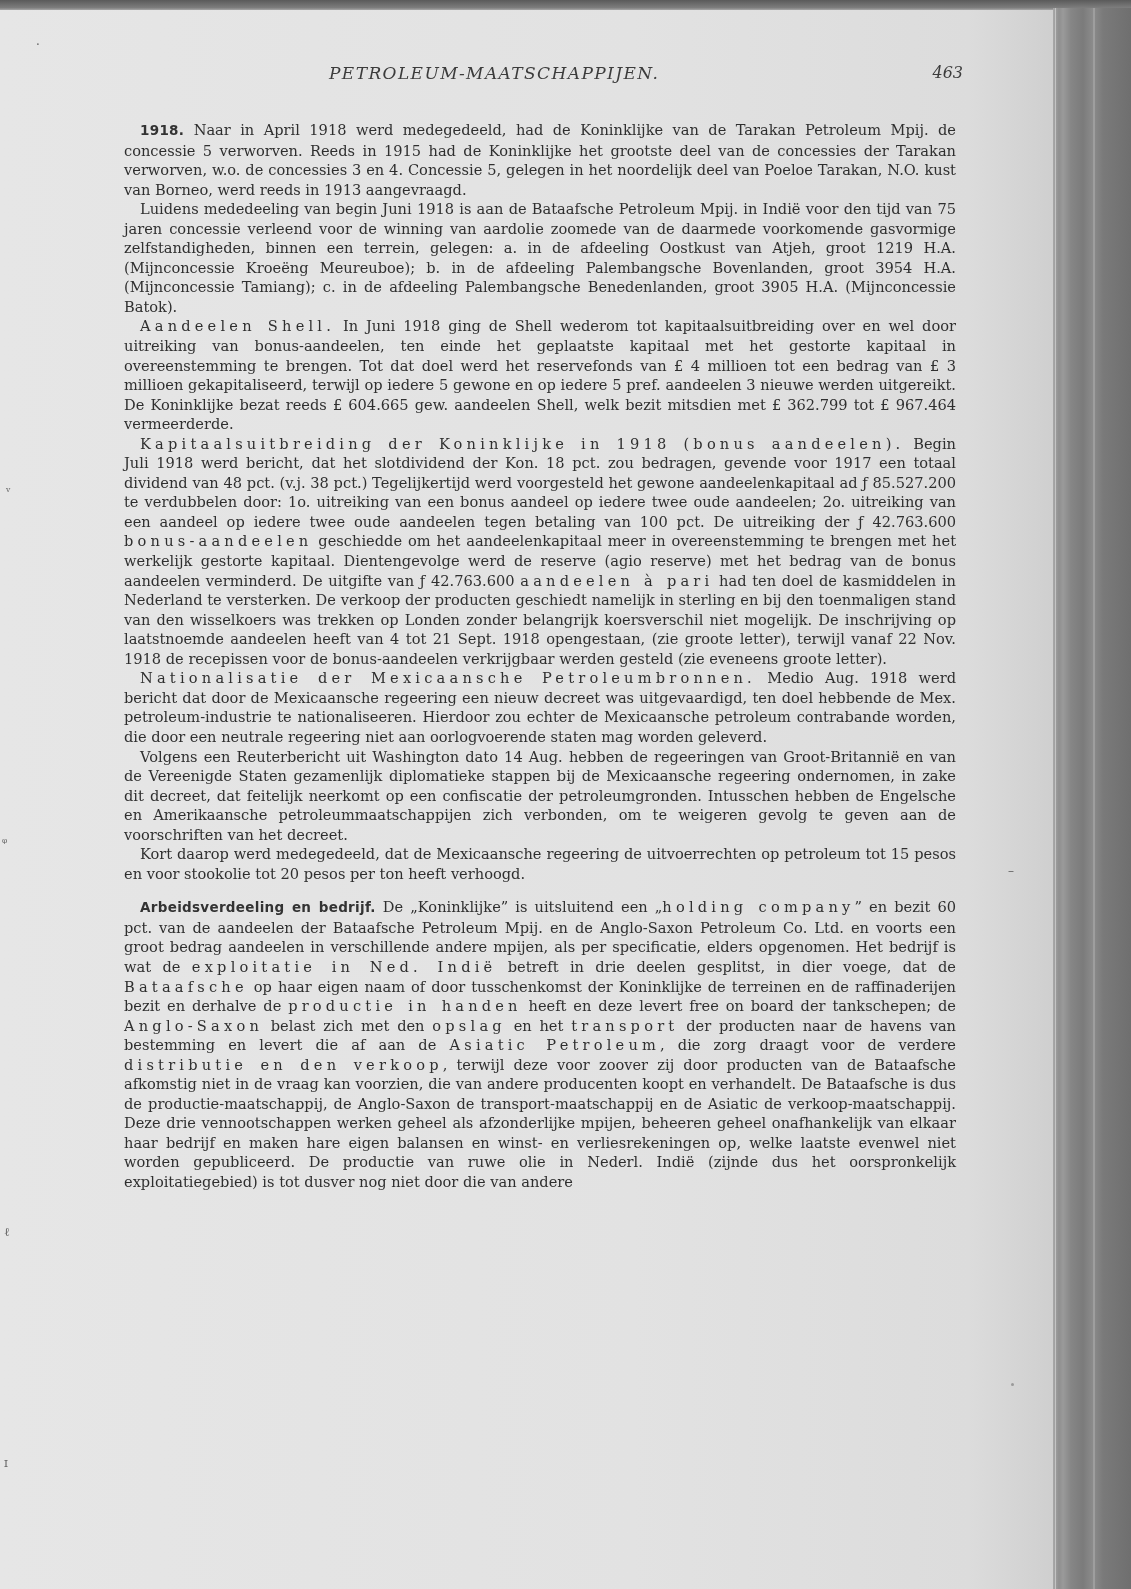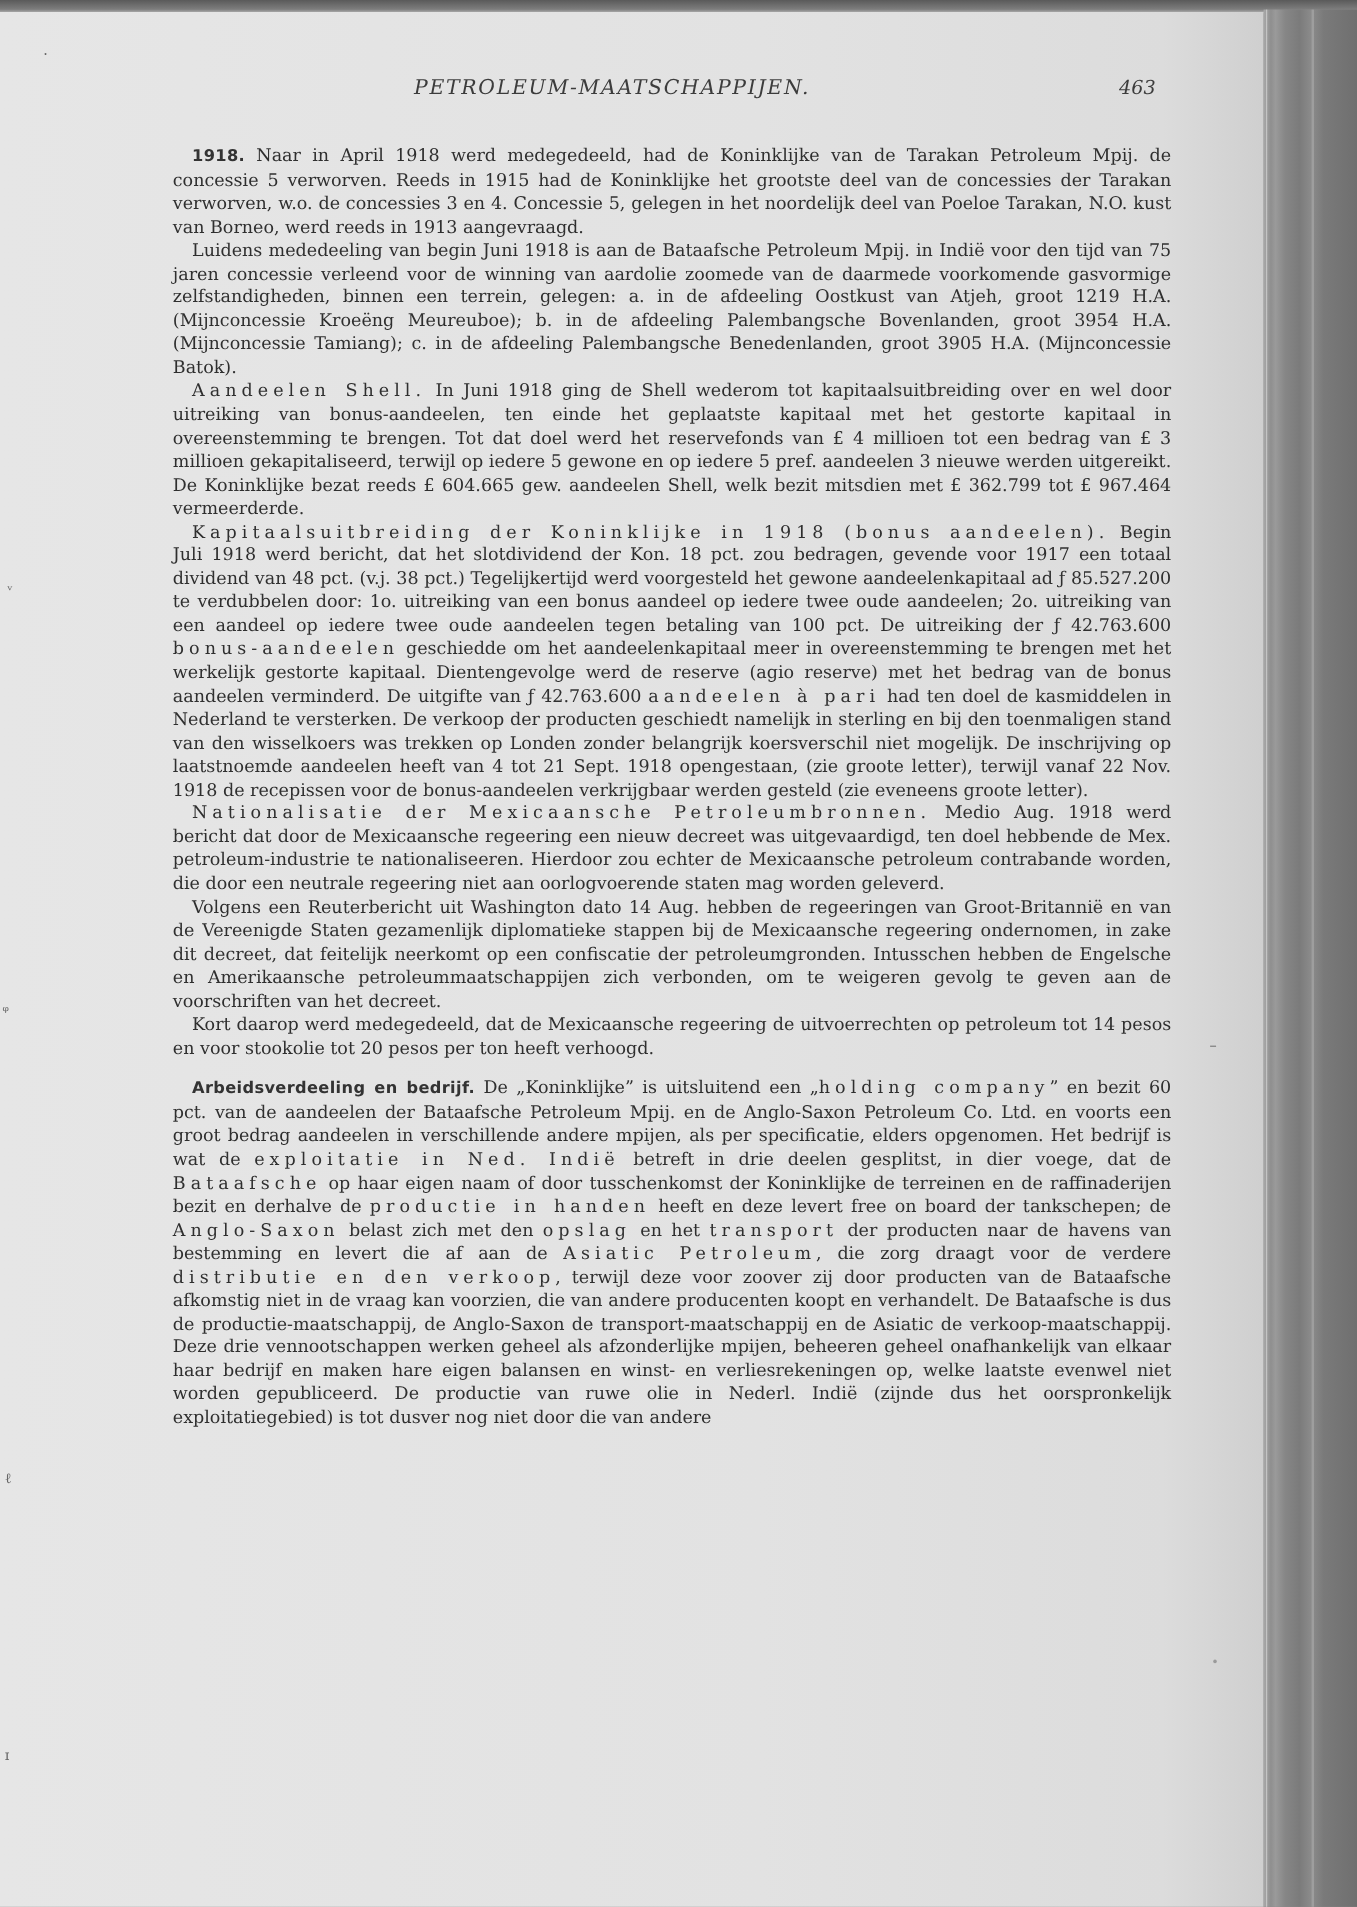--- a/index.html
+++ b/index.html
@@ -24,29 +24,29 @@
   .binding::before {
     content: ""; position: absolute; left: 2px; top: 0; width: 1px; height: 100%; background: #c4c4c4;
   }
   .binding::after {
     content: ""; position: absolute; left: 40px; top: 0; width: 2px; height: 100%; background: #9e9e9e;
   }
   .running-head {
     position: absolute; left: 135px; top: 63px; width: 838px; height: 24px;
   }
   .running-title {
-    position: absolute; left: 210px; top: 0;
+    position: absolute; left: 194px; top: 0;
     font-style: italic; font-size: 17px; letter-spacing: 1.4px; color: #3c3c3c;
   }
   .page-number {
     position: absolute; right: 10px; top: 0;
     font-style: italic; font-size: 16px; color: #3c3c3c;
   }
   .body-text {
-    position: absolute; left: 144px; top: 120px; width: 832px;
+    position: absolute; left: 124px; top: 120px; width: 832px;
     font-size: 14.6px; line-height: 19.55px; color: #2f2f2f;
     text-align: justify; hyphens: manual;
   }
   .body-text p { margin: 0; text-indent: 16px; }
   .body-text p.gap { margin-top: 14px; }
   .lead-bold {
     font-family: "DejaVu Sans", "Liberation Sans", sans-serif;
     font-weight: bold; font-size: 13.5px; color: #333; letter-spacing: 0.3px;
   }
   .spaced { letter-spacing: 4.2px; }
@@ -93,20 +93,20 @@
 
   <p>
     <span class="spaced">Nationalisatie der Mexicaansche Petroleumbronnen.</span><span> Medio Aug. 1918 werd bericht dat door de Mexicaansche regeering een nieuw decreet was uitgevaardigd, ten doel hebbende de Mex. petroleum-industrie te nationaliseeren. Hierdoor zou echter de Mexicaansche petroleum contrabande worden, die door een neutrale regeering niet aan oorlogvoerende staten mag worden geleverd.</span>
   </p>
 
   <p>
     <span>Volgens een Reuterbericht uit Washington dato 14 Aug. hebben de regeeringen van Groot-Britannië en van de Vereenigde Staten gezamenlijk diplomatieke stappen bij de Mexicaansche regeering ondernomen, in zake dit decreet, dat feitelijk neerkomt op een confiscatie der petroleumgronden. Intusschen hebben de Engelsche en Amerikaansche petroleummaatschappijen zich verbonden, om te weigeren gevolg te geven aan de voorschriften van het decreet.</span>
   </p>
 
   <p>
-    <span>Kort daarop werd medegedeeld, dat de Mexicaansche regeering de uitvoerrechten op petroleum tot 14 pesos en voor stookolie tot 20 pesos per ton heeft verhoogd.</span>
+    <span>Kort daarop werd medegedeeld, dat de Mexicaansche regeering de uitvoerrechten op petroleum tot 15 pesos en voor stookolie tot 20 pesos per ton heeft verhoogd.</span>
   </p>
 
   <p class="gap">
     <span class="lead-bold">Arbeidsverdeeling en bedrijf.</span><span> De „Koninklijke” is uitsluitend een „</span><span class="spaced">holding company</span><span>” en bezit 60 pct. van de aandeelen der Bataafsche Petroleum Mpij. en de Anglo-Saxon Petroleum Co. Ltd. en voorts een groot bedrag aandeelen in verschillende andere mpijen, als per specificatie, elders opgenomen. Het bedrijf is wat de </span><span class="spaced">exploitatie in Ned. Indië</span><span> betreft in drie deelen gesplitst, in dier voege, dat de </span><span class="spaced">Bataafsche</span><span> op haar eigen naam of door tusschenkomst der Koninklijke de terreinen en de raffinaderijen bezit en derhalve de </span><span class="spaced">productie in handen</span><span> heeft en deze levert free on board der tankschepen; de </span><span class="spaced">Anglo-Saxon</span><span> belast zich met den </span><span class="spaced">opslag</span><span> en het </span><span class="spaced">transport</span><span> der producten naar de havens van bestemming en levert die af aan de </span><span class="spaced">Asiatic Petroleum</span><span>, die zorg draagt voor de verdere </span><span class="spaced">distributie en den verkoop</span><span>, terwijl deze voor zoover zij door producten van de Bataafsche afkomstig niet in de vraag kan voorzien, die van andere producenten koopt en verhandelt. De Bataafsche is dus de productie-maatschappij, de Anglo-Saxon de transport-maatschappij en de Asiatic de verkoop-maatschappij. Deze drie vennootschappen werken geheel als afzonderlijke mpijen, beheeren geheel onafhankelijk van elkaar haar bedrijf en maken hare eigen balansen en winst- en verliesrekeningen op, welke laatste evenwel niet worden gepubliceerd. De productie van ruwe olie in Nederl. Indië (zijnde dus het oorspronkelijk exploitatiegebied) is tot dusver nog niet door die van andere</span>
   </p>
 
 </main>
 
 </body></html>

